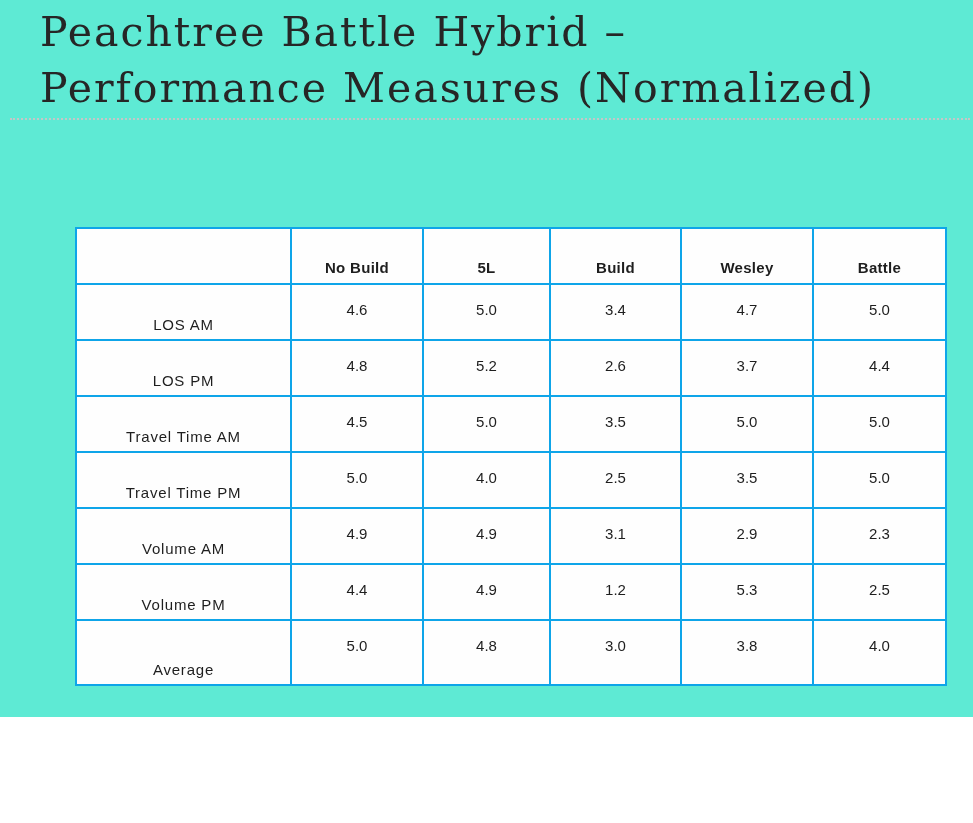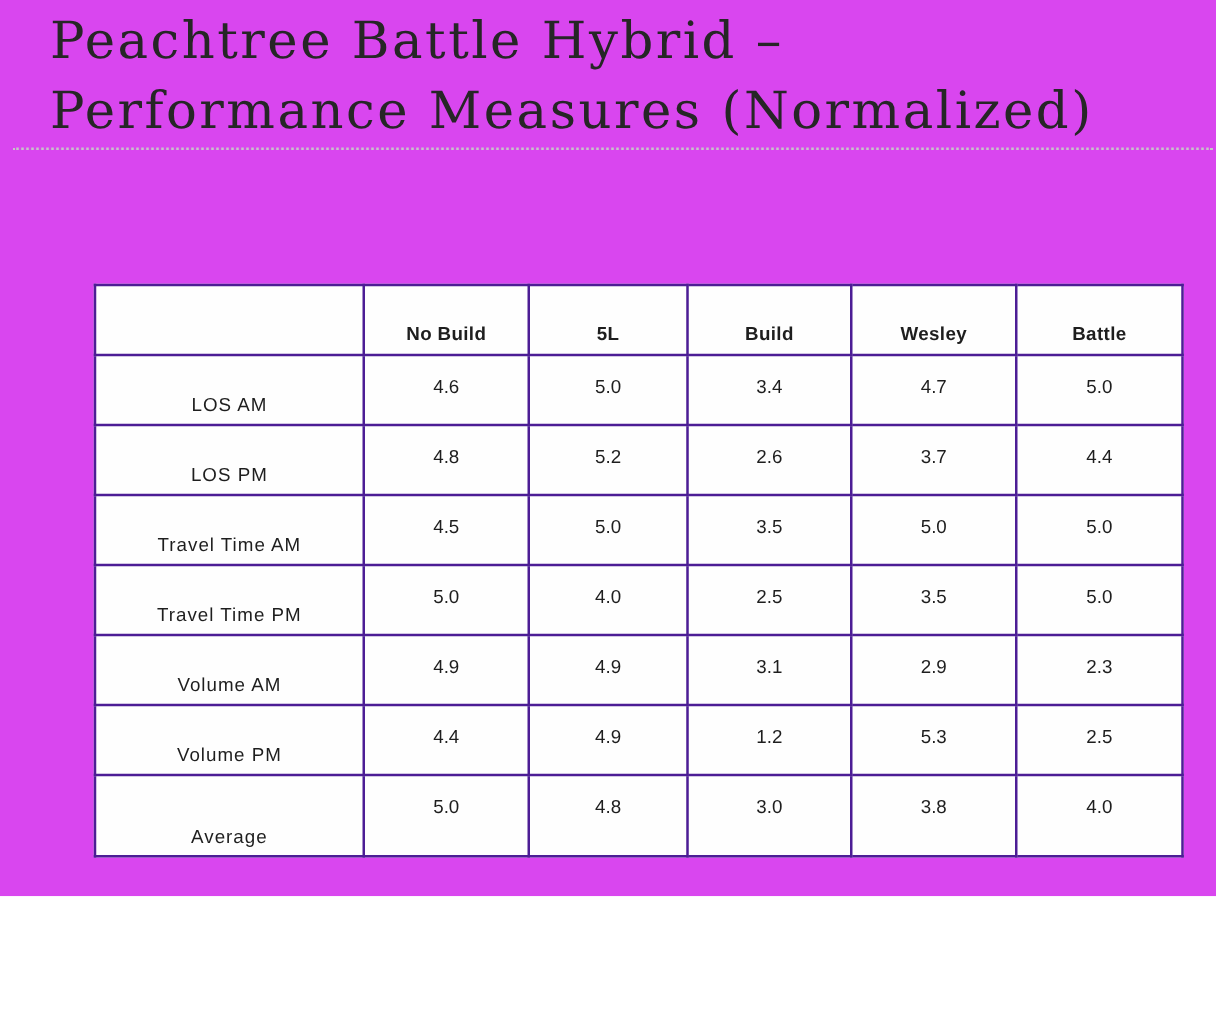--- a/index.html
+++ b/index.html
@@ -1,21 +1,21 @@
 <!DOCTYPE html>
 <html><head>
 <meta charset="utf-8">
 <style>
   * { margin: 0; padding: 0; box-sizing: border-box; }
   html, body { background: #ffffff; }
   .slide {
     position: relative;
     width: 973px;
     height: 717px;
-    background: #d946ef;
+    background: #5eead4;
     overflow: hidden;
     font-family: "Liberation Sans", sans-serif;
   }
   .title {
     position: absolute;
     left: 40px;
     top: 4px;
     width: 890px;
     font-family: "DejaVu Serif", "Liberation Serif", serif;
     font-weight: 400;
@@ -35,21 +35,21 @@
   table.perf {
     position: absolute;
     left: 75px;
     top: 227px;
     width: 870px;
     border-collapse: collapse;
     table-layout: fixed;
     background: #fefefe;
   }
   table.perf th, table.perf td {
-    border: 2px solid #4c1d95;
+    border: 2px solid #0ea5e9;
     text-align: center;
     color: #1e1e1e;
   }
   table.perf { border: 2px solid #232323; }
   tr.hdr { height: 56px; }
   tr.r { height: 56px; }
   tr.r-last { height: 65px; }
   th.colhead {
     vertical-align: bottom;
     padding-bottom: 7px;

